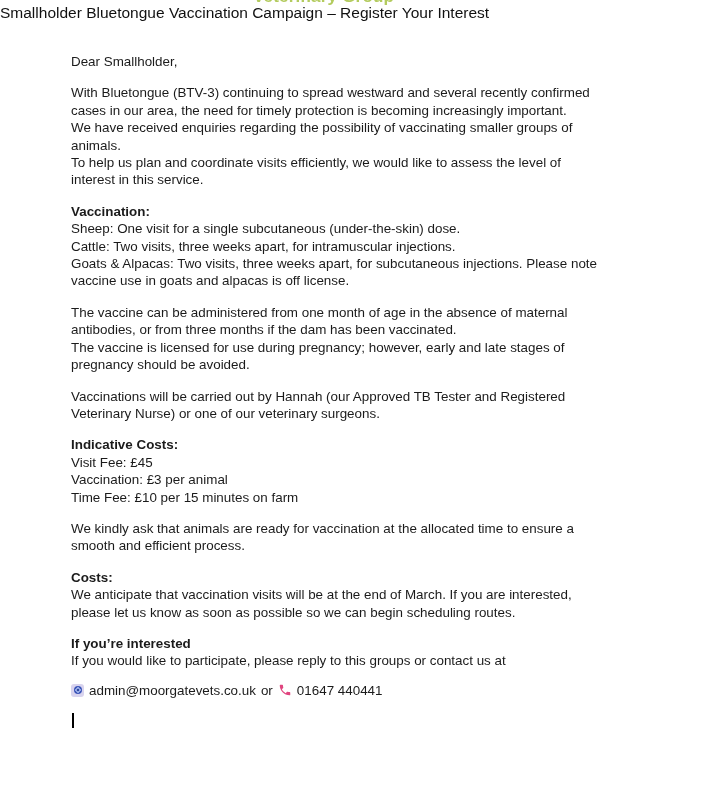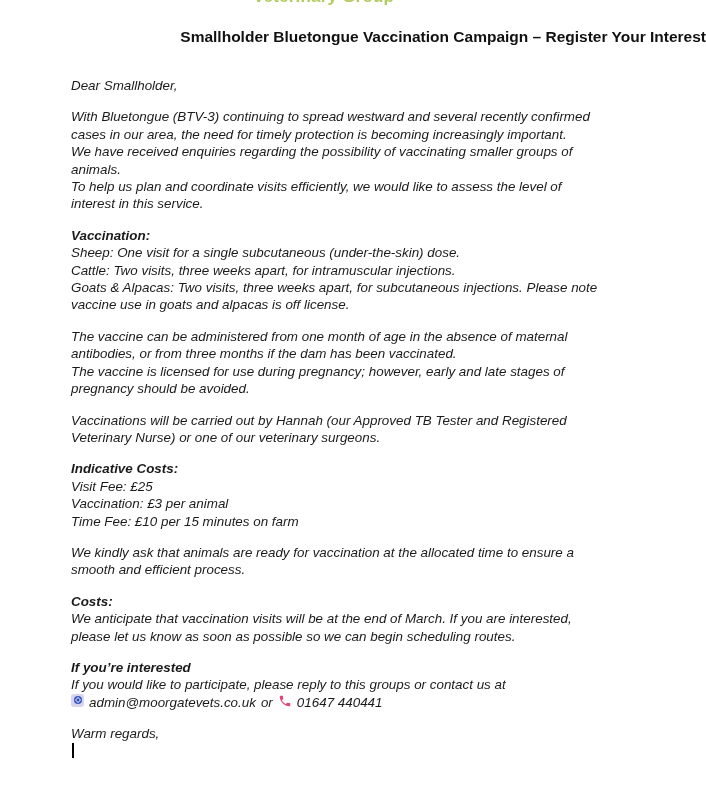--- a/index.html
+++ b/index.html
@@ -14,39 +14,41 @@
   .logo-clip{
     position:absolute;
     top:-13px;left:253px;
     font-weight:700;
     font-size:17px;
     letter-spacing:.2px;
     color:#b3cb5e;
   }
   .doc-title{
     margin:0;
-    padding-top:28px;
-    text-align:right;
-    font-weight:700;
+    padding-top:4px;
+    text-align:left;
+    font-weight:400;
     font-size:15.5px;
     color:#111111;
   }
   .letter{
     margin:31px 60px 0 71px;
     font-size:13.4px;
     line-height:17.4px;
   }
   .block{margin:0 0 14px 0;}
   .block:last-child{margin-bottom:0;}
-  .lines,.line{white-space:pre;font-style:italic;}
+  .lines,.line{white-space:pre;}
   .heading{font-weight:700;}
   .contact-line{
     display:flex;
+    align-items:center;
     gap:5px;
     height:17.4px;
+    margin-top:12px;
   }
   .email-icon{
     display:inline-block;
     width:13px;height:13px;
     border-radius:3px;
     background:#d8d3ee;
     position:relative;
     flex:0 0 auto;
   }
   .email-icon::after{
@@ -95,21 +97,21 @@
   <div class="block lines">The vaccine can be administered from one month of age in the absence of maternal
 antibodies, or from three months if the dam has been vaccinated.
 The vaccine is licensed for use during pregnancy; however, early and late stages of
 pregnancy should be avoided.</div>
 
   <div class="block lines">Vaccinations will be carried out by Hannah (our Approved TB Tester and Registered
 Veterinary Nurse) or one of our veterinary surgeons.</div>
 
   <div class="block">
     <div class="heading line">Indicative Costs:</div>
-    <div class="lines">Visit Fee: £25
+    <div class="lines">Visit Fee: £45
 Vaccination: £3 per animal
 Time Fee: £10 per 15 minutes on farm</div>
   </div>
 
   <div class="block lines">We kindly ask that animals are ready for vaccination at the allocated time to ensure a
 smooth and efficient process.</div>
 
   <div class="block">
     <div class="heading line">Costs:</div>
     <div class="lines">We anticipate that vaccination visits will be at the end of March. If you are interested,
@@ -124,17 +126,16 @@
       <span class="line">admin@moorgatevets.co.uk</span>
       <span class="line">or</span>
       <svg class="phone-icon" viewBox="0 0 24 24" width="14" height="14" aria-hidden="true">
         <path fill="#e0457f" d="M6.62 10.79c1.44 2.83 3.76 5.14 6.59 6.59l2.2-2.2c.27-.27.67-.36 1.02-.24 1.12.37 2.33.57 3.57.57.55 0 1 .45 1 1V20c0 .55-.45 1-1 1-9.39 0-17-7.61-17-17 0-.55.45-1 1-1h3.5c.55 0 1 .45 1 1 0 1.25.2 2.45.57 3.57.11.35.03.74-.24 1.02l-2.2 2.2z"></path>
       </svg>
       <span class="line">01647 440441</span>
     </div>
   </div>
 
   <div class="block">
-    <div class="line">Warm regards,</div>
     <div class="line"><span class="caret"></span></div>
   </div>
 
 </div>
 
 </body></html>

